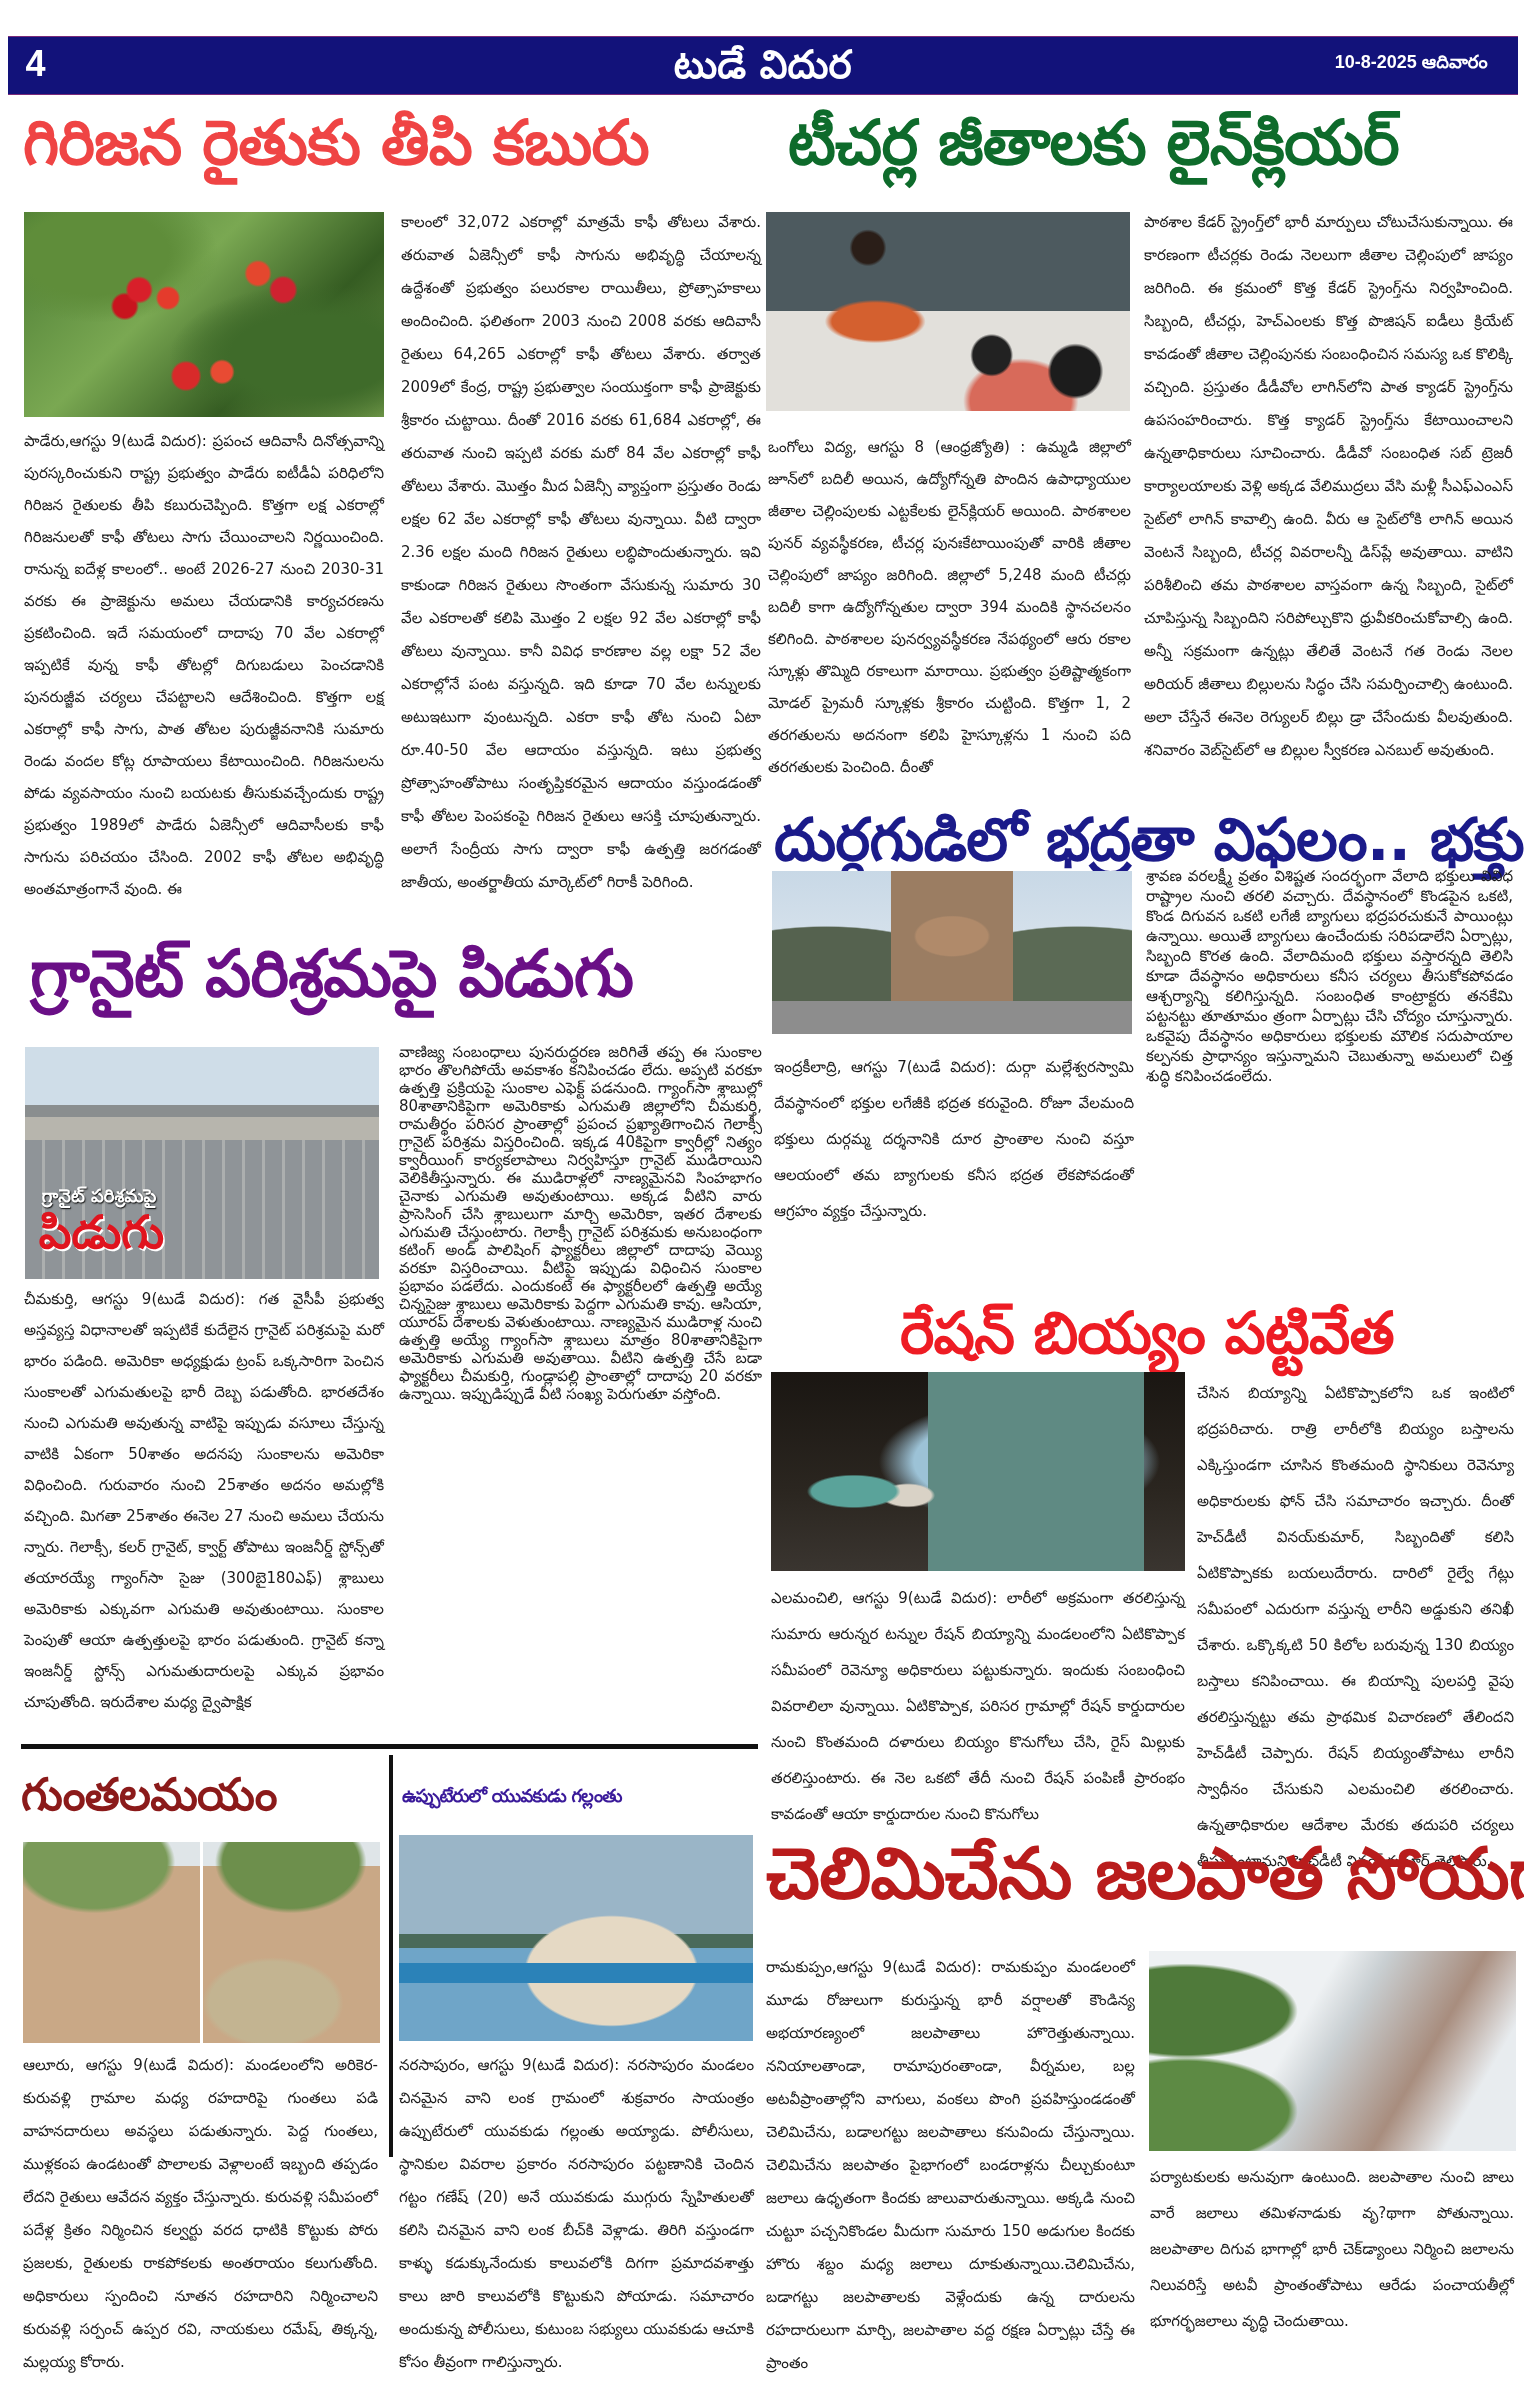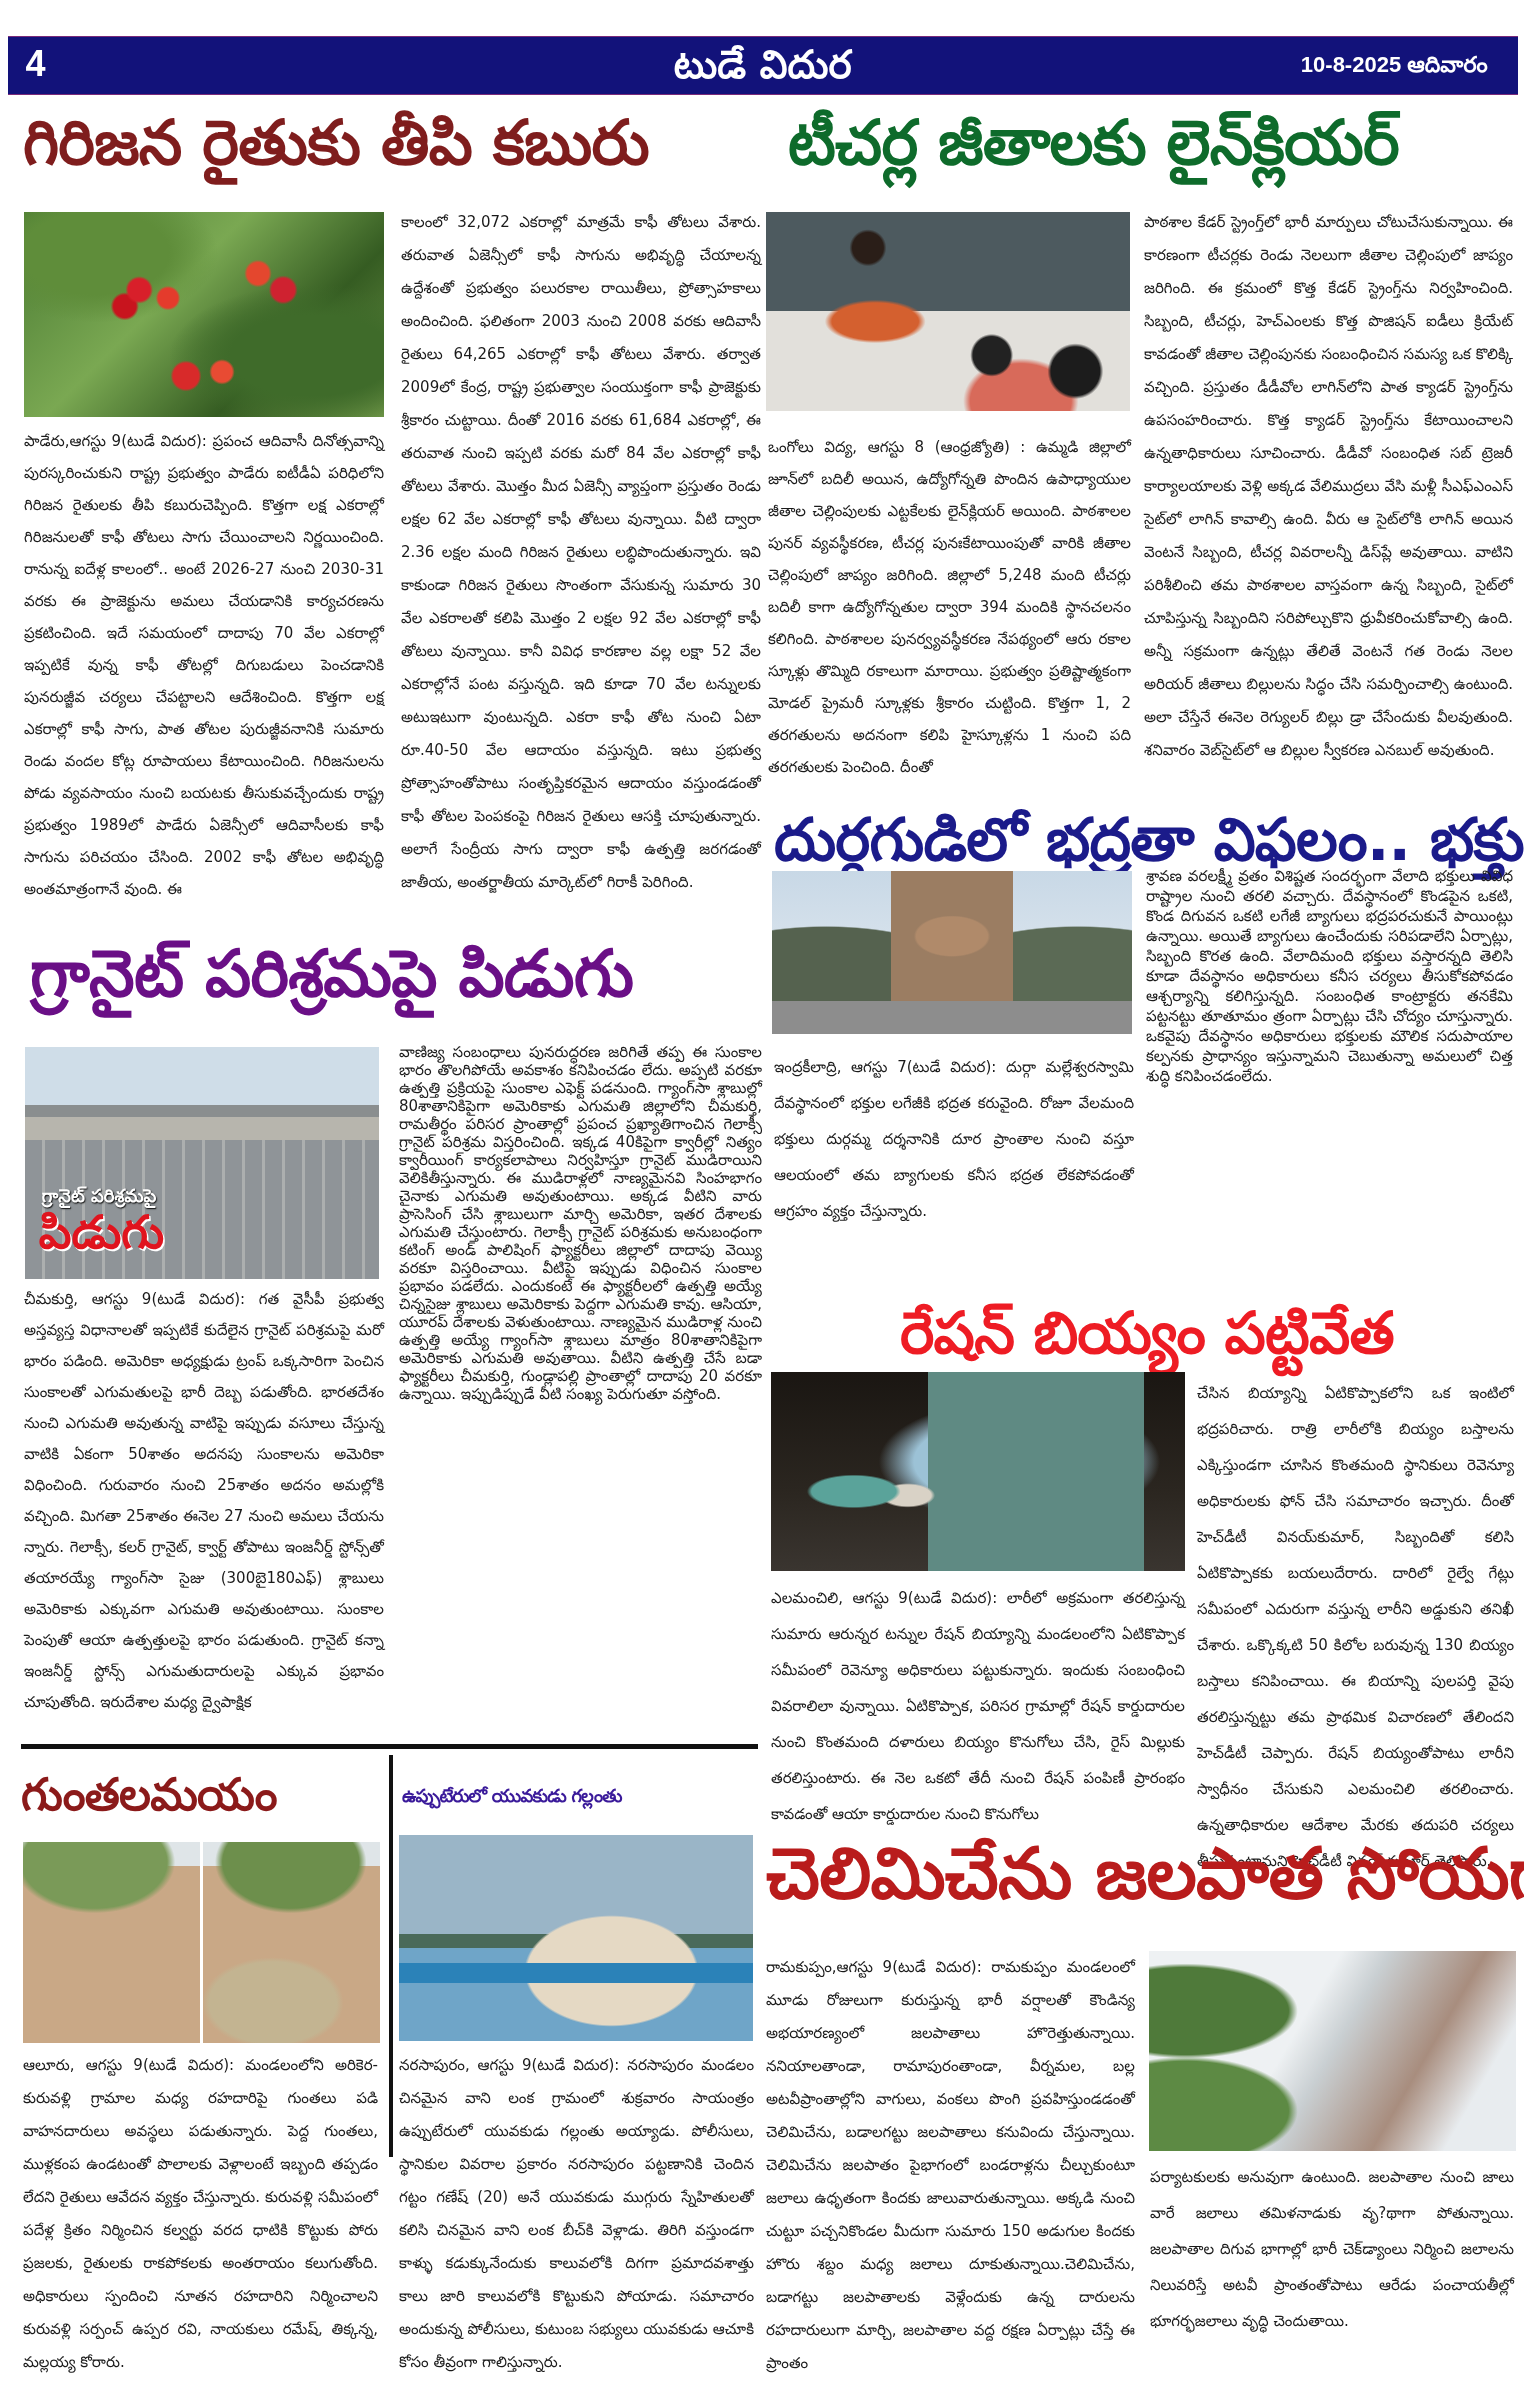--- a/index.html
+++ b/index.html
@@ -3,21 +3,21 @@
 <meta charset="utf-8">
 <style>
   * { box-sizing: border-box; margin: 0; padding: 0; }
   html, body { width: 1524px; height: 2401px; background: #ffffff; overflow: hidden; }
   body { position: relative; font-family: "DejaVu Sans", sans-serif; color: #1a1a1a; }
 
   .masthead { position: absolute; left: 7.6px; top: 36px; width: 1510px; height: 59px;
     background: #12127a; border-top: 1.5px solid #7a2a7a; border-bottom: 1.5px solid #7a2a7a; }
   .masthead .page-no { position: absolute; left: 18px; top: 6px; color: #fff; font-size: 36px; font-weight: bold; font-family: "Liberation Sans", sans-serif; }
   .masthead .paper-name { position: absolute; left: 0; right: 0; top: 4.6px; text-align: center; color: #fff; font-size: 39px; font-weight: bold; }
-  .masthead .date { position: absolute; right: 30px; top: 15px; color: #fff; font-size: 22px; font-weight: bold; font-family: "Liberation Sans", sans-serif; }
+  .masthead .date { position: absolute; right: 30px; top: 15px; color: #fff; font-size: 18px; font-weight: bold; font-family: "Liberation Sans", sans-serif; }
 
   .headline { position: absolute; font-weight: bold; white-space: nowrap; letter-spacing: -0.8px; line-height: 1; }
   .photo { position: absolute; overflow: hidden; }
   .col { position: absolute; font-size: 15px; line-height: 36px; text-align: justify; }
   .col p { margin: 0; }
 
   .rule-h { position: absolute; background: #111; }
   .rule-v { position: absolute; background: #111; }
 
   
@@ -79,21 +79,21 @@
 </head>
 <body>
 
 <div class="masthead">
   <span class="page-no">4</span>
   <span class="paper-name">టుడే విదుర</span>
   <span class="date">10-8-2025 ఆదివారం</span>
 </div>
 
 <div>
-  <div class="headline" style="left:23px;top:112px;font-size:62px;color:#7f1d1d;">గిరిజన రైతుకు తీపి కబురు</div>
+  <div class="headline" style="left:23px;top:112px;font-size:62px;color:#ef4444;">గిరిజన రైతుకు తీపి కబురు</div>
   <div class="photo coffee" style="left:24px;top:212px;width:360px;height:205px;"></div>
   <div class="col" style="left: 24px; top: 425px; width: 360px; height: 486px; line-height: 32px;">
       <p>పాడేరు,ఆగస్టు 9(టుడే విదుర): ప్రపంచ ఆదివాసీ దినోత్సవాన్ని పురస్కరించుకుని రాష్ట్ర ప్రభుత్వం పాడేరు ఐటీడీఏ పరిధిలోని గిరిజన రైతులకు తీపి కబురుచెప్పింది. కొత్తగా లక్ష ఎకరాల్లో గిరిజనులతో కాఫీ తోటలు సాగు చేయించాలని నిర్ణయించింది. రానున్న ఐదేళ్ల కాలంలో.. అంటే 2026-27 నుంచి 2030-31 వరకు ఈ ప్రాజెక్టును అమలు చేయడానికి కార్యచరణను ప్రకటించింది. ఇదే సమయంలో దాదాపు 70 వేల ఎకరాల్లో ఇప్పటికే వున్న కాఫీ తోటల్లో దిగుబడులు పెంచడానికి పునరుజ్జీవ చర్యలు చేపట్టాలని ఆదేశించింది. కొత్తగా లక్ష ఎకరాల్లో కాఫీ సాగు, పాత తోటల పురుజ్జీవనానికి సుమారు రెండు వందల కోట్ల రూపాయలు కేటాయించింది. గిరిజనులను పోడు వ్యవసాయం నుంచి బయటకు తీసుకువచ్చేందుకు రాష్ట్ర ప్రభుత్వం 1989లో పాడేరు ఏజెన్సీలో ఆదివాసీలకు కాఫీ సాగును పరిచయం చేసింది. 2002 కాఫీ తోటల అభివృద్ధి అంతమాత్రంగానే వుంది. ఈ</p>
     </div>
   <div class="col" style="left: 401px; top: 206px; width: 360px; height: 706px; line-height: 33px;">
       <p>కాలంలో 32,072 ఎకరాల్లో మాత్రమే కాఫీ తోటలు వేశారు. తరువాత ఏజెన్సీలో కాఫీ సాగును అభివృద్ధి చేయాలన్న ఉద్దేశంతో ప్రభుత్వం పలురకాల రాయితీలు, ప్రోత్సాహకాలు అందించింది. ఫలితంగా 2003 నుంచి 2008 వరకు ఆదివాసీ రైతులు 64,265 ఎకరాల్లో కాఫీ తోటలు వేశారు. తర్వాత 2009లో కేంద్ర, రాష్ట్ర ప్రభుత్వాల సంయుక్తంగా కాఫీ ప్రాజెక్టుకు శ్రీకారం చుట్టాయి. దీంతో 2016 వరకు 61,684 ఎకరాల్లో, ఈ తరువాత నుంచి ఇప్పటి వరకు మరో 84 వేల ఎకరాల్లో కాఫీ తోటలు వేశారు. మొత్తం మీద ఏజెన్సీ వ్యాప్తంగా ప్రస్తుతం రెండు లక్షల 62 వేల ఎకరాల్లో కాఫీ తోటలు వున్నాయి. వీటి ద్వారా 2.36 లక్షల మంది గిరిజన రైతులు లబ్ధిపొందుతున్నారు. ఇవి కాకుండా గిరిజన రైతులు సొంతంగా వేసుకున్న సుమారు 30 వేల ఎకరాలతో కలిపి మొత్తం 2 లక్షల 92 వేల ఎకరాల్లో కాఫీ తోటలు వున్నాయి. కానీ వివిధ కారణాల వల్ల లక్షా 52 వేల ఎకరాల్లోనే పంట వస్తున్నది. ఇది కూడా 70 వేల టన్నులకు అటుఇటుగా వుంటున్నది. ఎకరా కాఫీ తోట నుంచి ఏటా రూ.40-50 వేల ఆదాయం వస్తున్నది. ఇటు ప్రభుత్వ ప్రోత్సాహంతోపాటు సంతృప్తికరమైన ఆదాయం వస్తుండడంతో కాఫీ తోటల పెంపకంపై గిరిజన రైతులు ఆసక్తి చూపుతున్నారు. అలాగే సేంద్రీయ సాగు ద్వారా కాఫీ ఉత్పత్తి జరగడంతో జాతీయ, అంతర్జాతీయ మార్కెట్‌లో గిరాకీ పెరిగింది.</p>
     </div>
 </div>
 
 <div>

